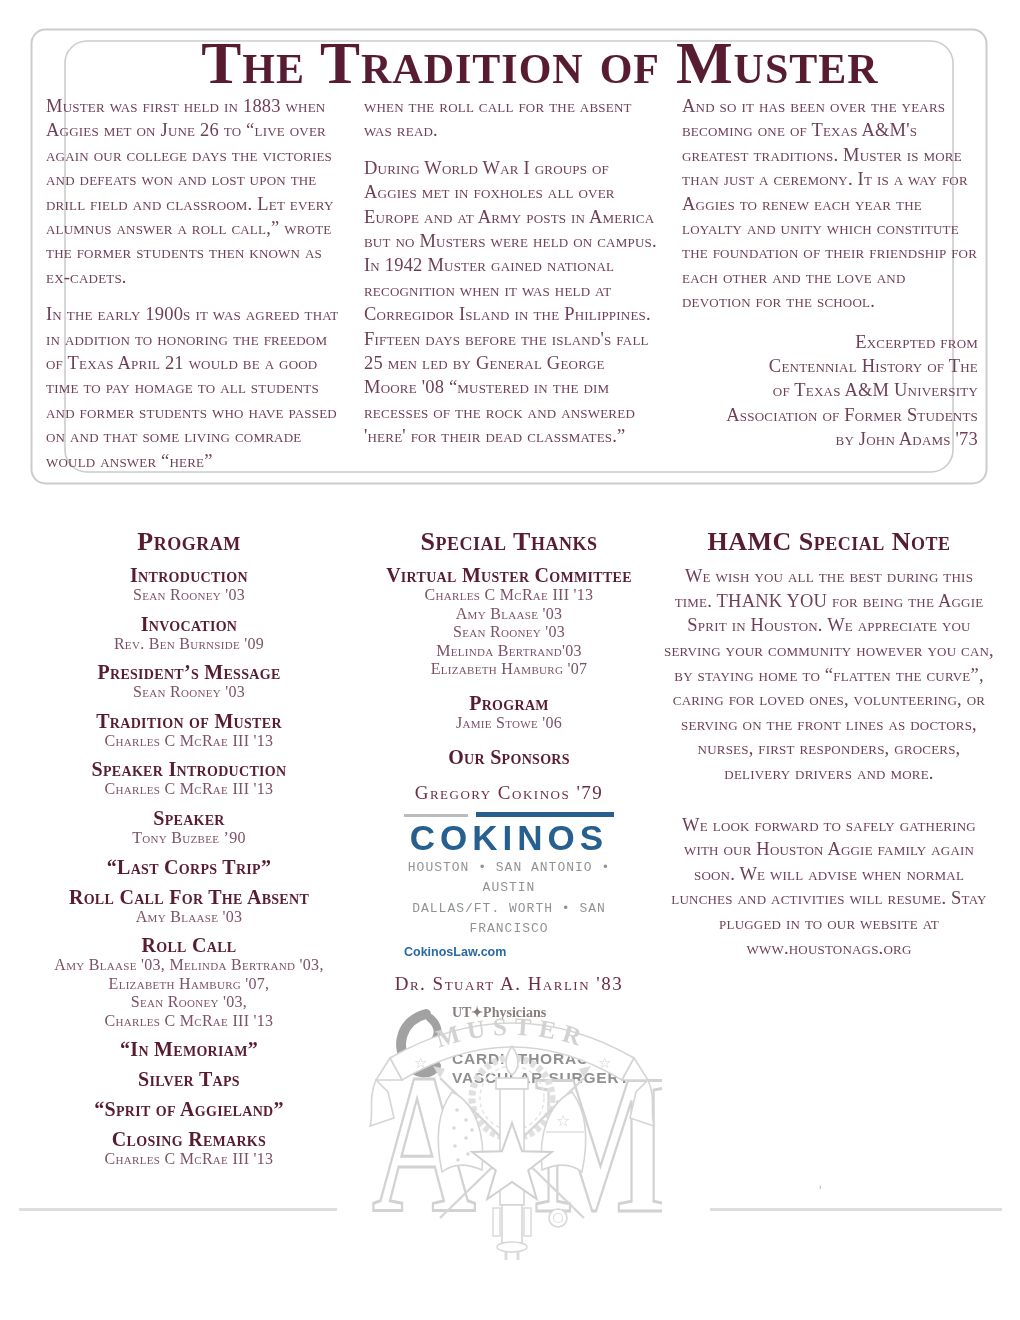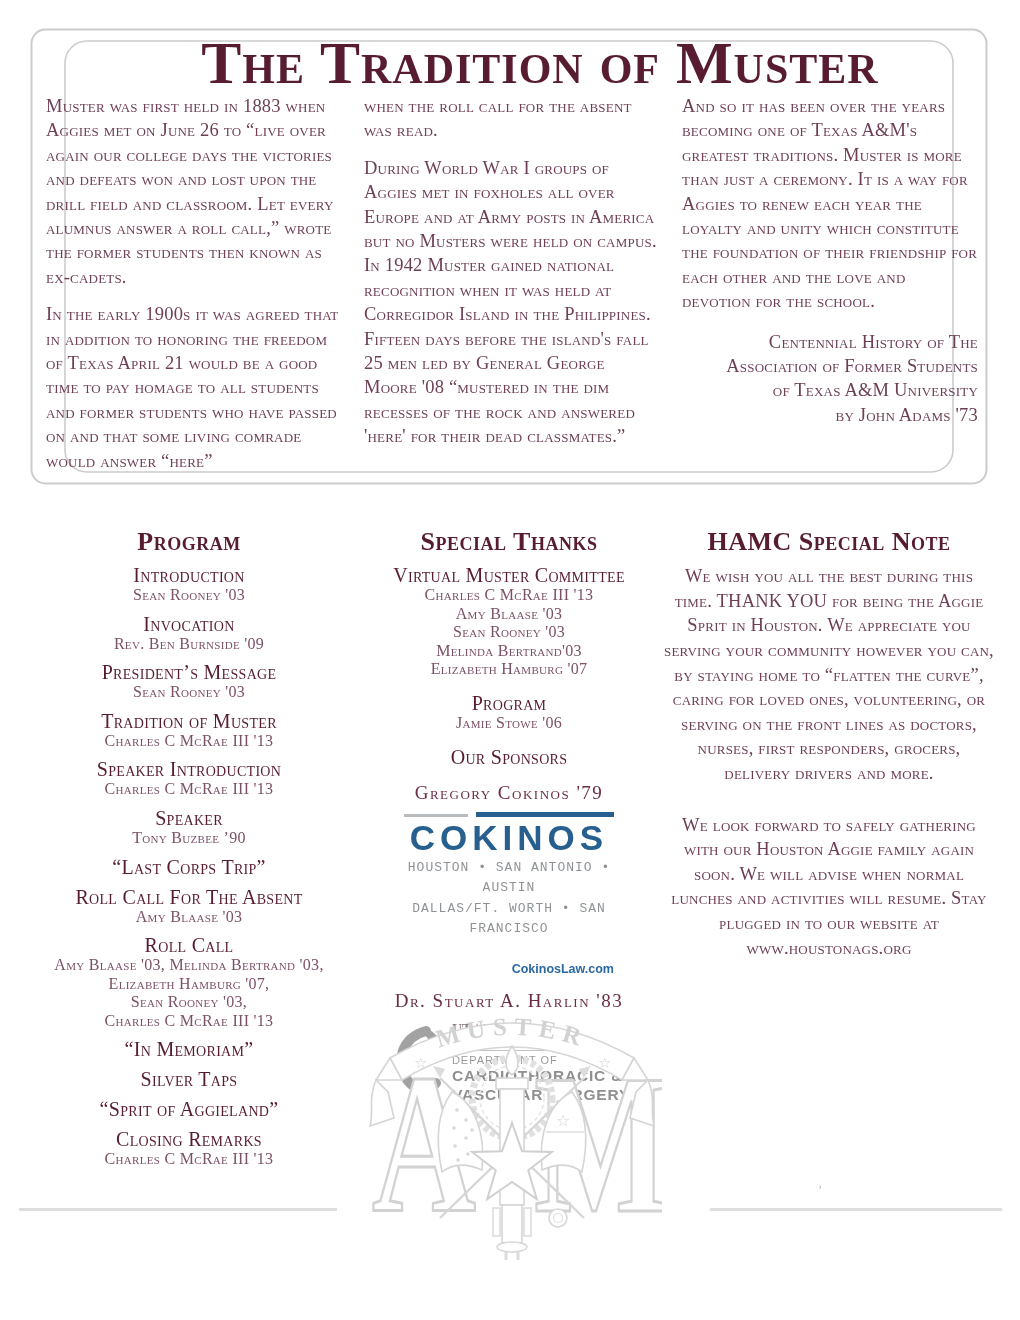--- a/index.html
+++ b/index.html
@@ -20,41 +20,41 @@
   .attribution div{line-height:1.32;}
 
   
   .col{position:absolute;top:528px;text-align:center;}
   .program{left:24px;width:330px;}
   .thanks{left:358px;width:302px;}
   .note{left:664px;width:330px;}
   h2.sec{font-size:26px;font-weight:700;font-variant:small-caps;color:#581c32;
          margin:0 0 9px 0;line-height:1.05;letter-spacing:0.5px;}
   .pitem{margin-bottom:8px;}
-  .ptitle{font-size:20px;font-weight:400;font-variant:small-caps;color:#581c32;
+  .ptitle{font-size:20px;font-weight:700;font-variant:small-caps;color:#581c32;
           line-height:1.1;letter-spacing:0.3px;}
   .pname{font-size:16px;font-variant:small-caps;color:#7c5168;line-height:1.16;
          letter-spacing:0.3px;}
   .tgroup{margin-bottom:13px;}
   .note p{font-size:18.5px;line-height:1.33;color:#6e3e57;font-variant:small-caps;
           margin:0 0 27px 0;letter-spacing:0.2px;}
 
   
   .sponsor-name{font-size:19px;font-variant:small-caps;color:#6b2c45;
                 letter-spacing:1.5px;margin:14px 0 8px 0;}
   .cokinos{width:210px;margin:0 auto 6px auto;}
   .bars{display:flex;align-items:flex-end;gap:8px;margin-bottom:3px;}
   .bar-gray{display:block;width:64px;height:3px;background:#b9bcbe;}
   .bar-blue{display:block;width:138px;height:5px;background:#27608f;}
   .cok-word{font-family:"Liberation Sans",sans-serif;font-weight:700;font-size:35px;
             color:#27608f;letter-spacing:5px;line-height:1.05;text-align:center;}
   .cities{font-family:Liberation Mono, monospace;font-size:13px;color:#8f9396;
           letter-spacing:1px;line-height:1.5;text-align:center;margin-top:2px;}
   .cok-site{font-family:"Liberation Sans",sans-serif;font-weight:700;font-size:12.5px;
-            color:#2b69a3;margin-top:24px;text-align:right;}
+            color:#2b69a3;margin-top:7px;text-align:left;}
   .utp{display:flex;align-items:center;justify-content:center;gap:10px;margin-top:6px;}
   .utp-text{text-align:left;font-family:"Liberation Sans",sans-serif;}
   .utp-brand{font-family:"Liberation Serif",serif;font-weight:700;font-size:14px;
              color:#8a7d7d;border-bottom:1px solid #c7c0c0;display:inline-block;
              padding-bottom:12px;margin-bottom:3px;}
   .utp-dept{font-size:11px;color:#9a9a9a;letter-spacing:1px;margin-bottom:1px;}
   .utp-big{font-weight:700;font-size:15.5px;color:#8f8f8f;letter-spacing:0.8px;line-height:1.2;}
 
   
   .divider{position:absolute;top:1208px;height:3px;background:#dedede;}
@@ -79,23 +79,24 @@
         <p>Muster was first held in 1883 when Aggies met on June 26 to “live over again our college days the victories and defeats won and lost upon the drill field and classroom. Let every alumnus answer a roll call,” wrote the former students then known as ex-cadets.</p>
         <p>In the early 1900s it was agreed that in addition to honoring the freedom of Texas April 21 would be a good time to pay homage to all students and former students who have passed on and that some living comrade would answer “here”</p>
       </div>
       <div class="hcol">
         <p>when the roll call for the absent was read.</p>
         <p>During World War I groups of Aggies met in foxholes all over Europe and at Army posts in America but no Musters were held on campus. In 1942 Muster gained national recognition when it was held at Corregidor Island in the Philippines. Fifteen days before the island's fall 25 men led by General George Moore '08 “mustered in the dim recesses of the rock and answered 'here' for their dead classmates.”</p>
       </div>
       <div class="hcol">
         <p>And so it has been over the years becoming one of Texas A&amp;M's greatest traditions. Muster is more than just a ceremony. It is a way for Aggies to renew each year the loyalty and unity which constitute the foundation of their friendship for each other and the love and devotion for the school.</p>
         <div class="attribution">
+          <div>Excerpted from</div>
           <div>Centennial History of The</div>
+          <div>of Texas A&amp;M University</div>
           <div>Association of Former Students</div>
-          <div>of Texas A&amp;M University</div>
           <div>by John Adams '73</div>
         </div>
       </div>
     </div>
   </div>
 
   <div class="col program">
     <h2 class="sec">Program</h2>
 
     <div class="pitem">

